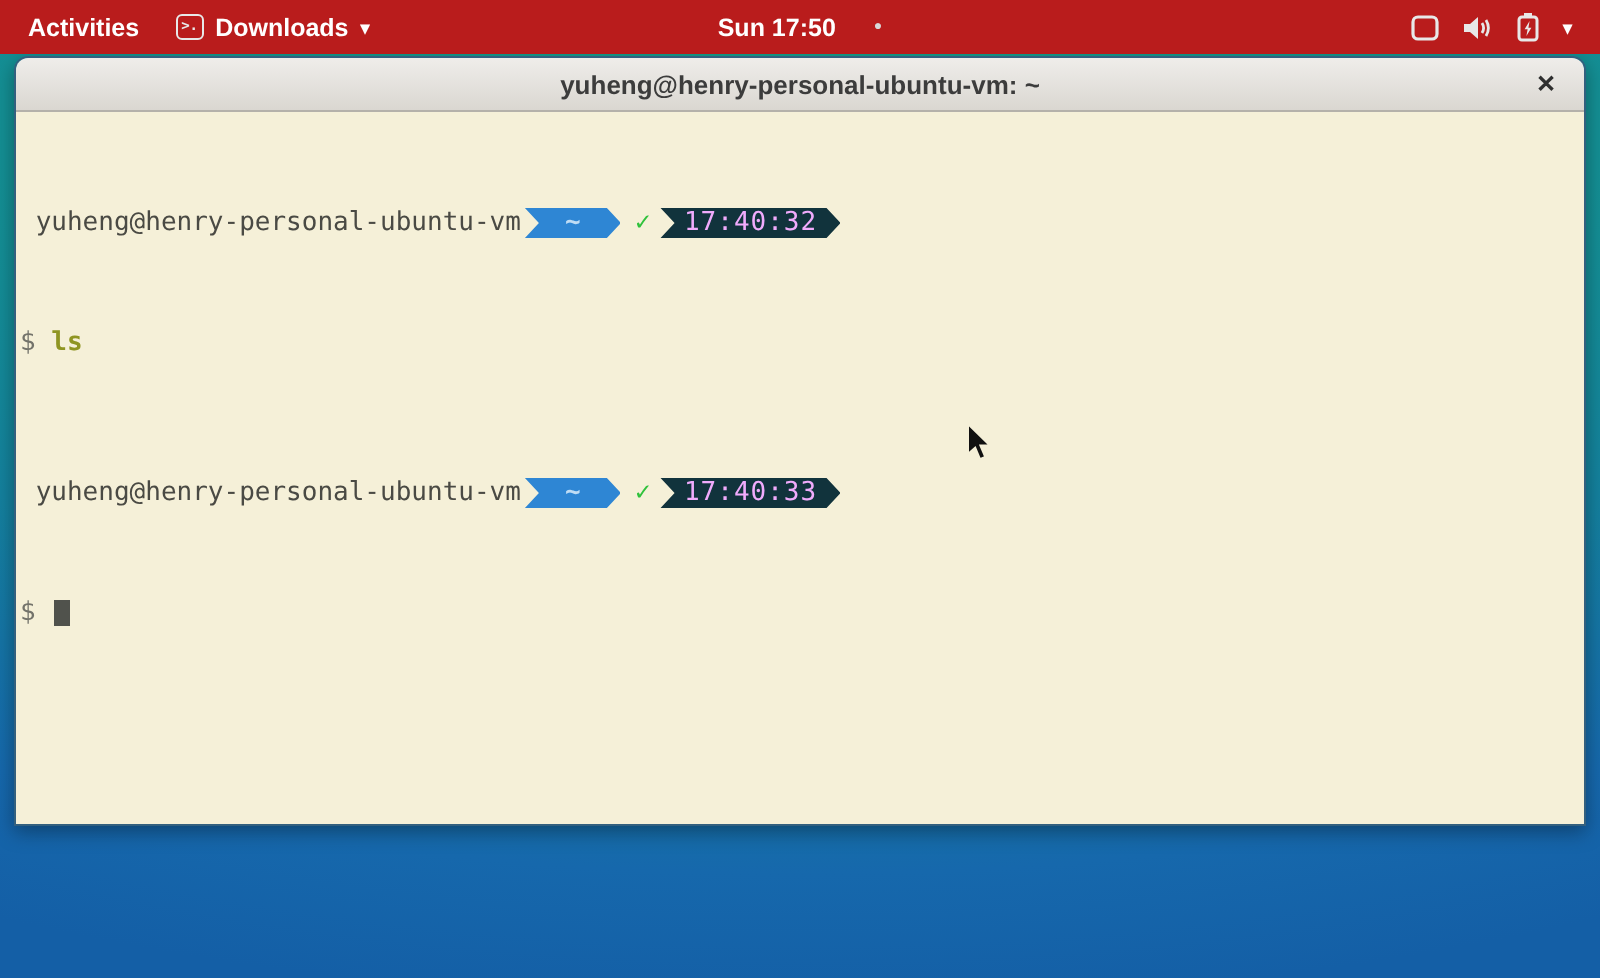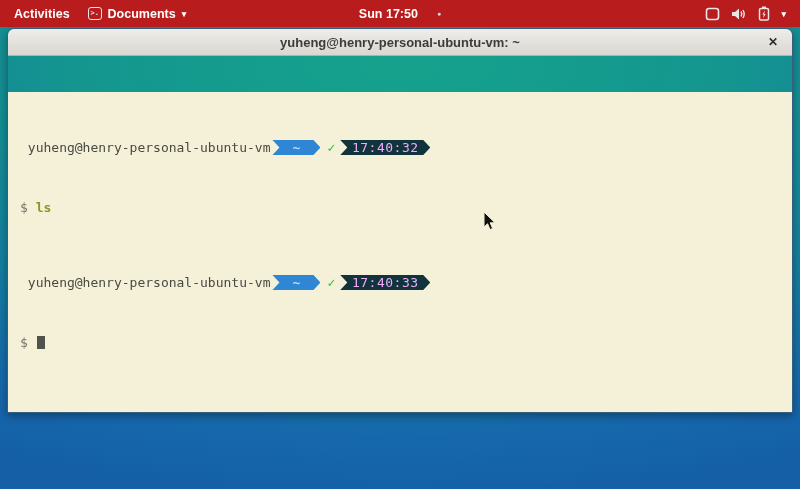--- a/index.html
+++ b/index.html
@@ -67,22 +67,22 @@
   .close-btn {
     position: absolute; right: 10px; top: 50%; transform: translateY(-50%);
     width: 18px; height: 18px; display: flex; align-items: center; justify-content: center;
     color: #2f2f2f; font-size: 12px; font-weight: bold; cursor: pointer;
   }
   .term {
     flex: 1;
     background: #f5f0d8;
     font-family: "DejaVu Sans Mono", "Liberation Mono", monospace;
     font-size: 13px; line-height: 15px; color: #4a4a44;
-    padding: 3px 2px 0 12px;
-    white-space: pre; overflow: hidden; margin-top: 36px;
+    padding: 3px 2px 0 2px;
+    white-space: pre; overflow: hidden;
   }
   .line { height: 15px; display: flex; align-items: center; }
 
   
   .pl-user { color: #4a4a44; }
   .pl-seg {
     display: inline-flex; align-items: center; justify-content: center;
     height: 15px; line-height: 15px;
     clip-path: polygon(0 0, calc(100% - 7px) 0, 100% 50%, calc(100% - 7px) 100%, 0 100%, 7px 50%);
   }
@@ -107,21 +107,21 @@
   .mouse { position: absolute; left: 483px; top: 211px; z-index: 50; pointer-events: none; }
 </style>
 </head>
 <body>
 
 <div class="topbar">
   <div class="topbar-left">
     <span class="activities">Activities</span>
     <span class="appmenu">
       <span class="term-glyph">&gt;.</span>
-      <span>Documents</span>
+      <span>Downloads</span>
       <span class="chev">▾</span>
     </span>
   </div>
   <div class="topbar-center">
     <span class="clock-wrap">
       <span>Sun 17:50</span>
       <span class="notif-dot">●</span>
     </span>
   </div>
   <div class="topbar-right">

